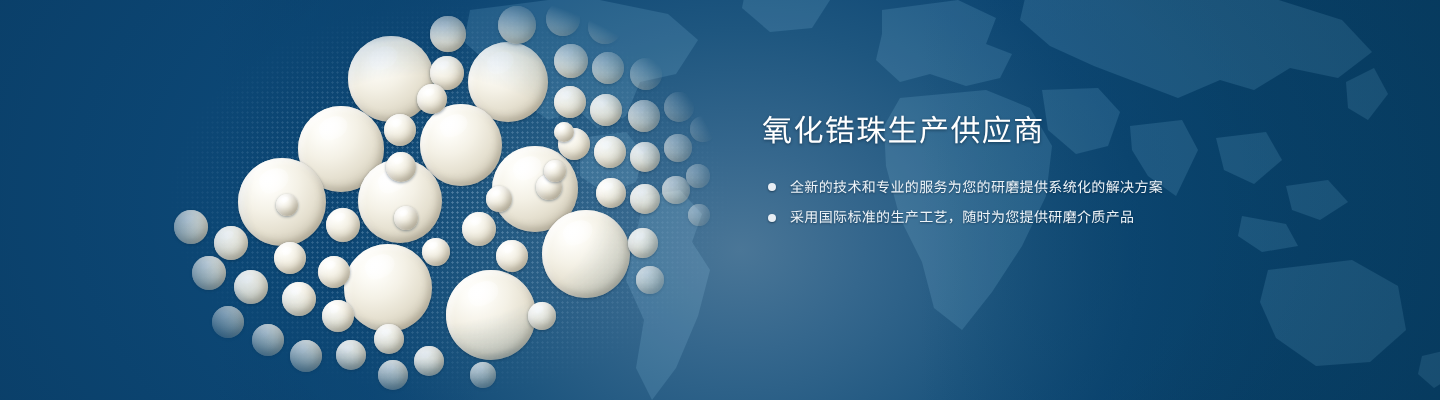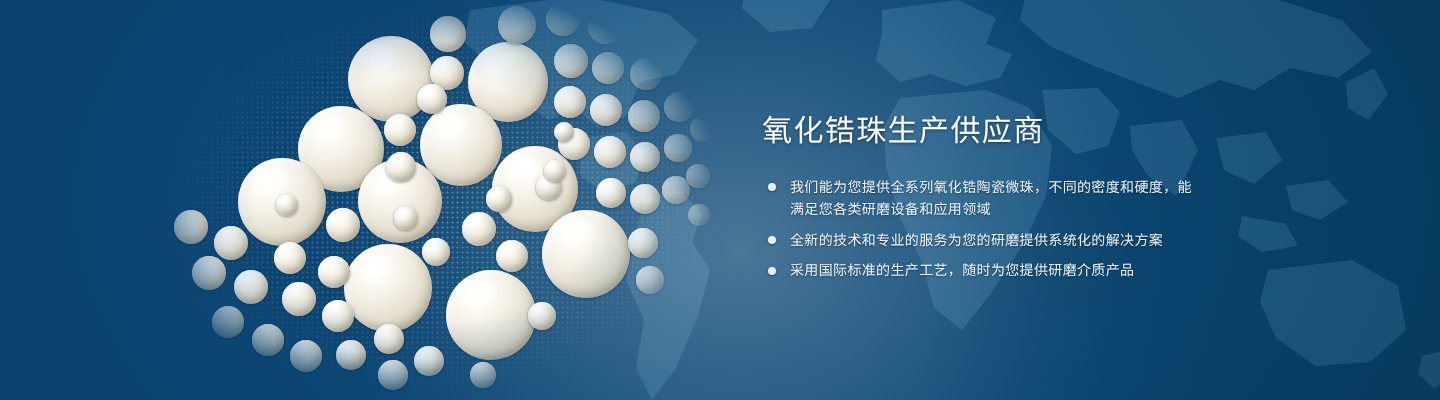--- a/index.html
+++ b/index.html
@@ -249,24 +249,20 @@
   </div>
 
   <div class="bg-vignette"></div>
 
   <div id="copy">
     <h1 id="headline">氧化锆珠生产供应商</h1>
 
     <ul id="bullets">
       <li class="bullet">
         <span class="dot"></span>
-        <span>我们能为您提供全系列氧化锆陶瓷微珠，不同的密度和硬度，能满足您各类研磨设备和应用领域</span>
-      </li>
-      <li class="bullet">
-        <span class="dot"></span>
         <span>全新的技术和专业的服务为您的研磨提供系统化的解决方案</span>
       </li>
       <li class="bullet">
         <span class="dot"></span>
         <span>采用国际标准的生产工艺，随时为您提供研磨介质产品</span>
       </li>
     </ul>
   </div>
 
 </div>

